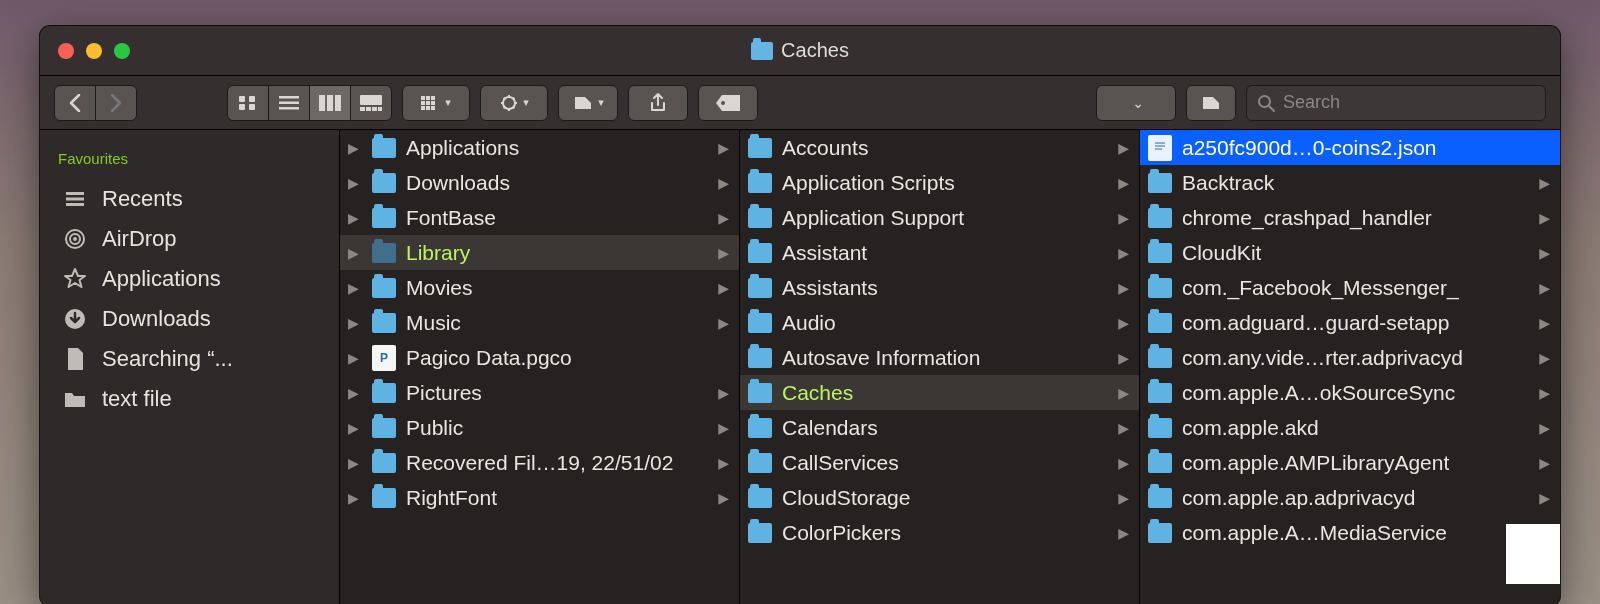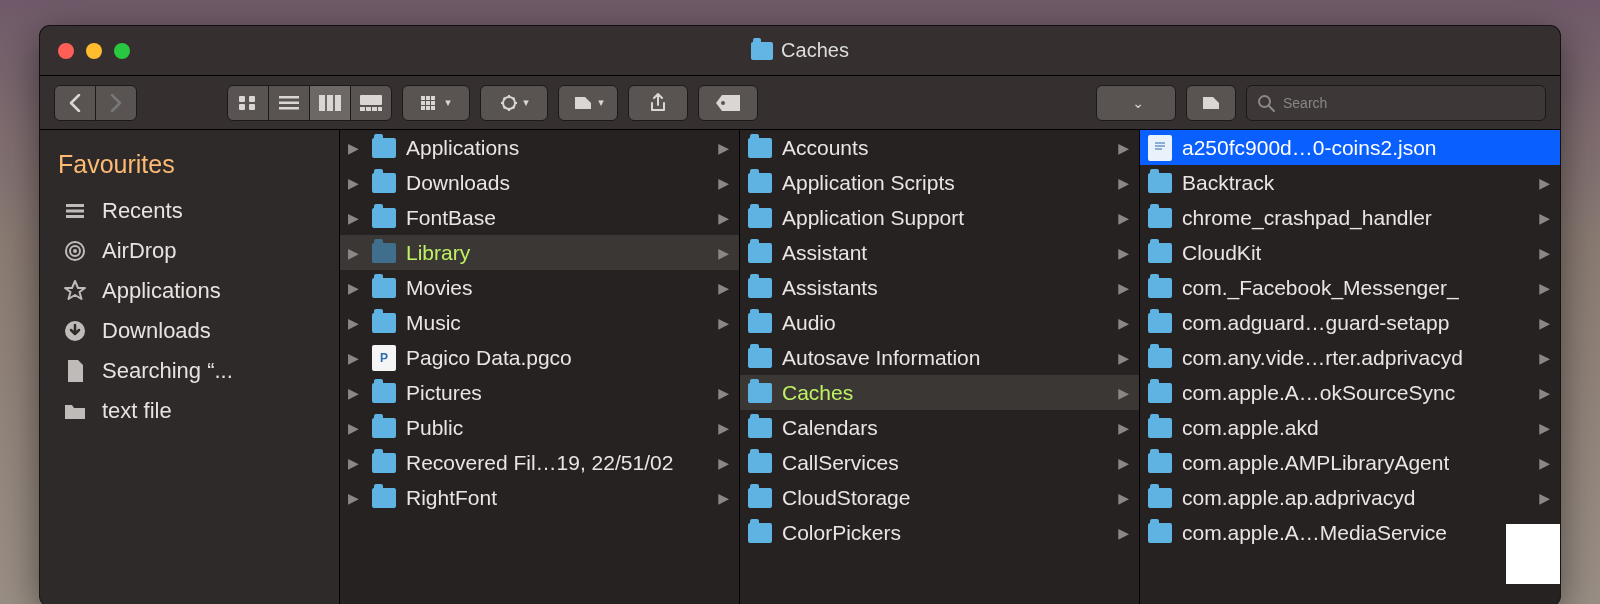--- a/index.html
+++ b/index.html
@@ -68,34 +68,34 @@
   .btn.single { border-radius:6px; }
   .btn.active { background:#6d6866; }
   .btn .chev { font-size:11px; margin-left:4px; }
   .toolbar-spacer { flex:0 0 70px; }
   .flex-grow { flex:1; }
   .searchbox {
     background:#3d3837; border:1px solid #1a1a1a; border-radius:6px;
     height:36px; width:300px; display:flex; align-items:center; padding:0 10px; gap:8px;
     color:#8a8785;
   }
-  .searchbox input { background:transparent; border:0; outline:0; color:#fdba74; font-size:14px; flex:1; }
+  .searchbox input { background:transparent; border:0; outline:0; color:#fdba74; font-size:18px; flex:1; }
   .searchbox input::placeholder { color:#8a8785; }
   svg { display:block; }
 
   
   .body { flex:1; display:flex; overflow:hidden; background:#262221; }
   .sidebar {
     width: 300px;
     background:#2e2a29;
     border-right:1px solid #000;
     padding:14px 0;
     overflow:hidden;
   }
-  .side-header { color:#fdba74; font-size:25px; padding:6px 18px 12px; }
+  .side-header { color:#84cc16; font-size:15px; padding:6px 18px 12px; }
   .side-item {
     display:flex; align-items:center; gap:14px;
     padding:7px 22px; color:#e6e3e0; font-size:22px;
     white-space:nowrap; overflow:hidden; text-overflow:ellipsis;
   }
   .side-item .ico { width:26px; height:26px; display:flex; align-items:center; justify-content:center; color:#bfbbb8; }
 
   .columns { flex:1; display:flex; overflow:hidden; }
   .col {
     width: 400px;

